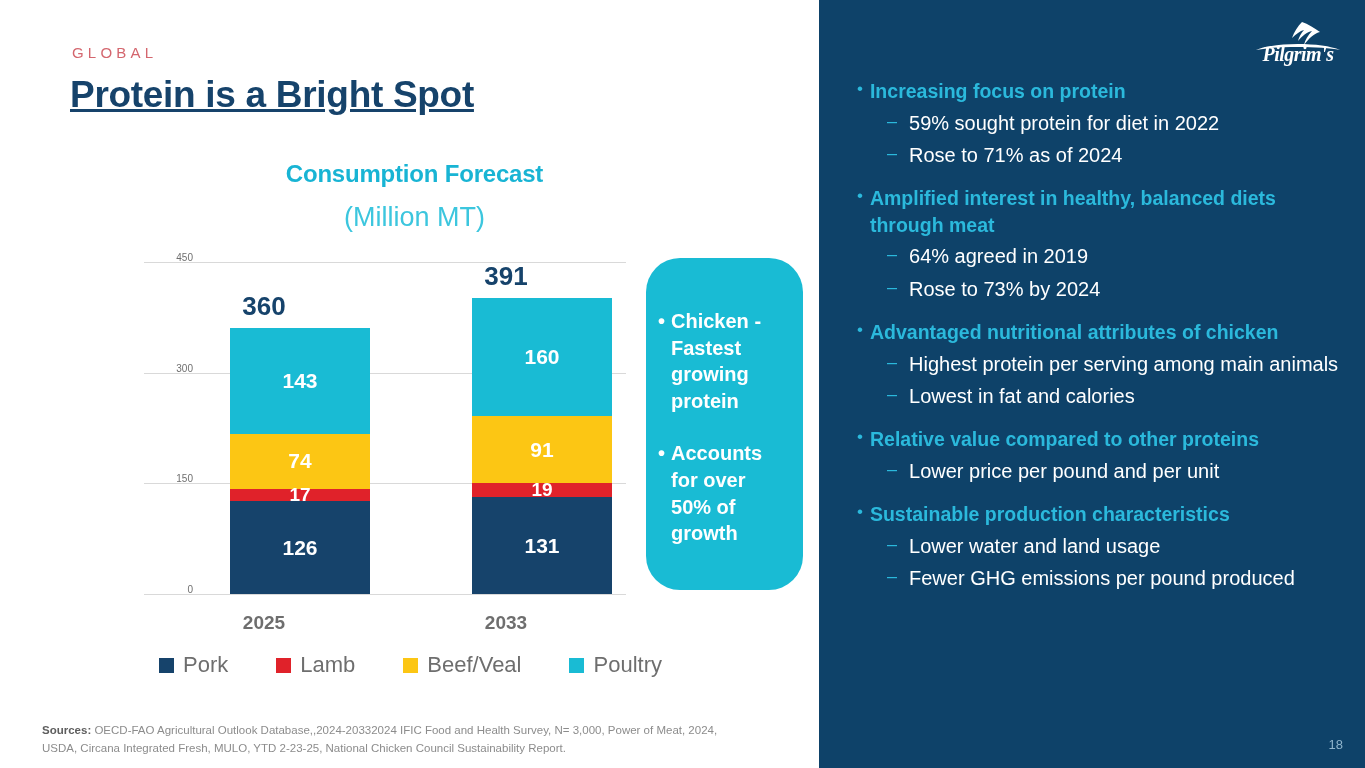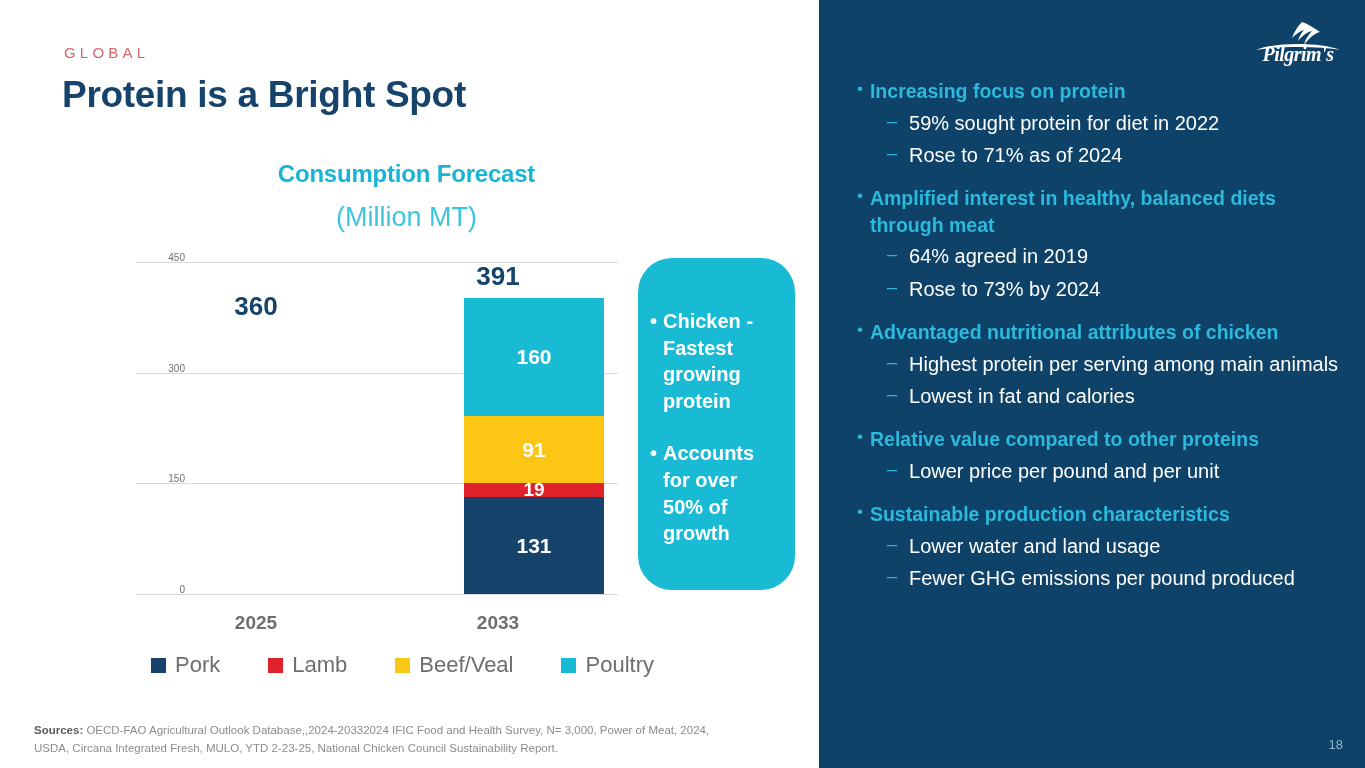--- a/index.html
+++ b/index.html
@@ -5,30 +5,30 @@
   html,body{margin:0;padding:0;}
   body{
     width:1365px;height:768px;
     background:#ffffff;
     font-family:"Liberation Sans", sans-serif;
     overflow:hidden;
   }
   .slide{position:relative;width:1365px;height:768px;background:#fff;}
 
   
-  .left{position:absolute;left:4px;top:0;width:819px;height:768px;background:#fff;}
+  .left{position:absolute;left:12px;top:0;width:819px;height:768px;background:#fff;}
 
   .eyebrow{
     position:absolute;left:60px;top:44px;
     font-size:15px;letter-spacing:4.2px;font-weight:400;
     color:#D4666E;
   }
   .deck-title{
     position:absolute;left:58px;top:74px;
-    font-size:37px;font-weight:bold;color:#16436B;letter-spacing:-0.3px;
+    font-size:37px;font-weight:bold;color:#16436B;letter-spacing:-0.3px;text-decoration:underline;
   }
 
   .chart-title{
     position:absolute;left:0;top:160px;width:805px;text-align:center;
     font-size:24px;font-weight:bold;color:#18B4D4;letter-spacing:-0.2px;
   }
   .chart-sub{
     position:absolute;left:0;top:202px;width:805px;text-align:center;
     font-size:27px;font-weight:400;color:#3CC6DE;
   }
@@ -124,20 +124,26 @@
     <div class="deck-title">Protein is a Bright Spot</div>
 
     <div class="chart-title">Consumption Forecast</div>
     <div class="chart-sub">(Million MT)</div>
 
     <div class="plot" id="plot">
         <div class="gridline" style="top: 332px;"></div>
         <div class="gridline" style="top: 221.333px;"></div>
         <div class="gridline" style="top: 110.667px;"></div>
         <div class="gridline" style="top: 0px;"></div>
+        <div class="bar bar-2025" style="left: 50px;">
+          <div class="seg" style="background: rgb(25, 187, 212); height: 105.502px;">143</div>
+          <div class="seg" style="background: rgb(252, 198, 20); height: 54.5956px;">74</div>
+          <div class="seg seg-small" style="background: rgb(224, 34, 42); height: 12.5422px;">17</div>
+          <div class="seg" style="background: rgb(22, 67, 107); height: 92.96px;">126</div>
+        </div>
         <div class="bar bar-2033" style="left: 292px;">
           <div class="seg" style="background: rgb(25, 187, 212); height: 118.044px;">160</div>
           <div class="seg" style="background: rgb(252, 198, 20); height: 67.1378px;">91</div>
           <div class="seg seg-small" style="background: rgb(224, 34, 42); height: 14.0178px;">19</div>
           <div class="seg" style="background: rgb(22, 67, 107); height: 96.6489px;">131</div>
         </div>
       </div>
     <div id="yticks">
         <div class="ytick" style="top: 584px;">0</div>
         <div class="ytick" style="top: 473.333px;">150</div>

